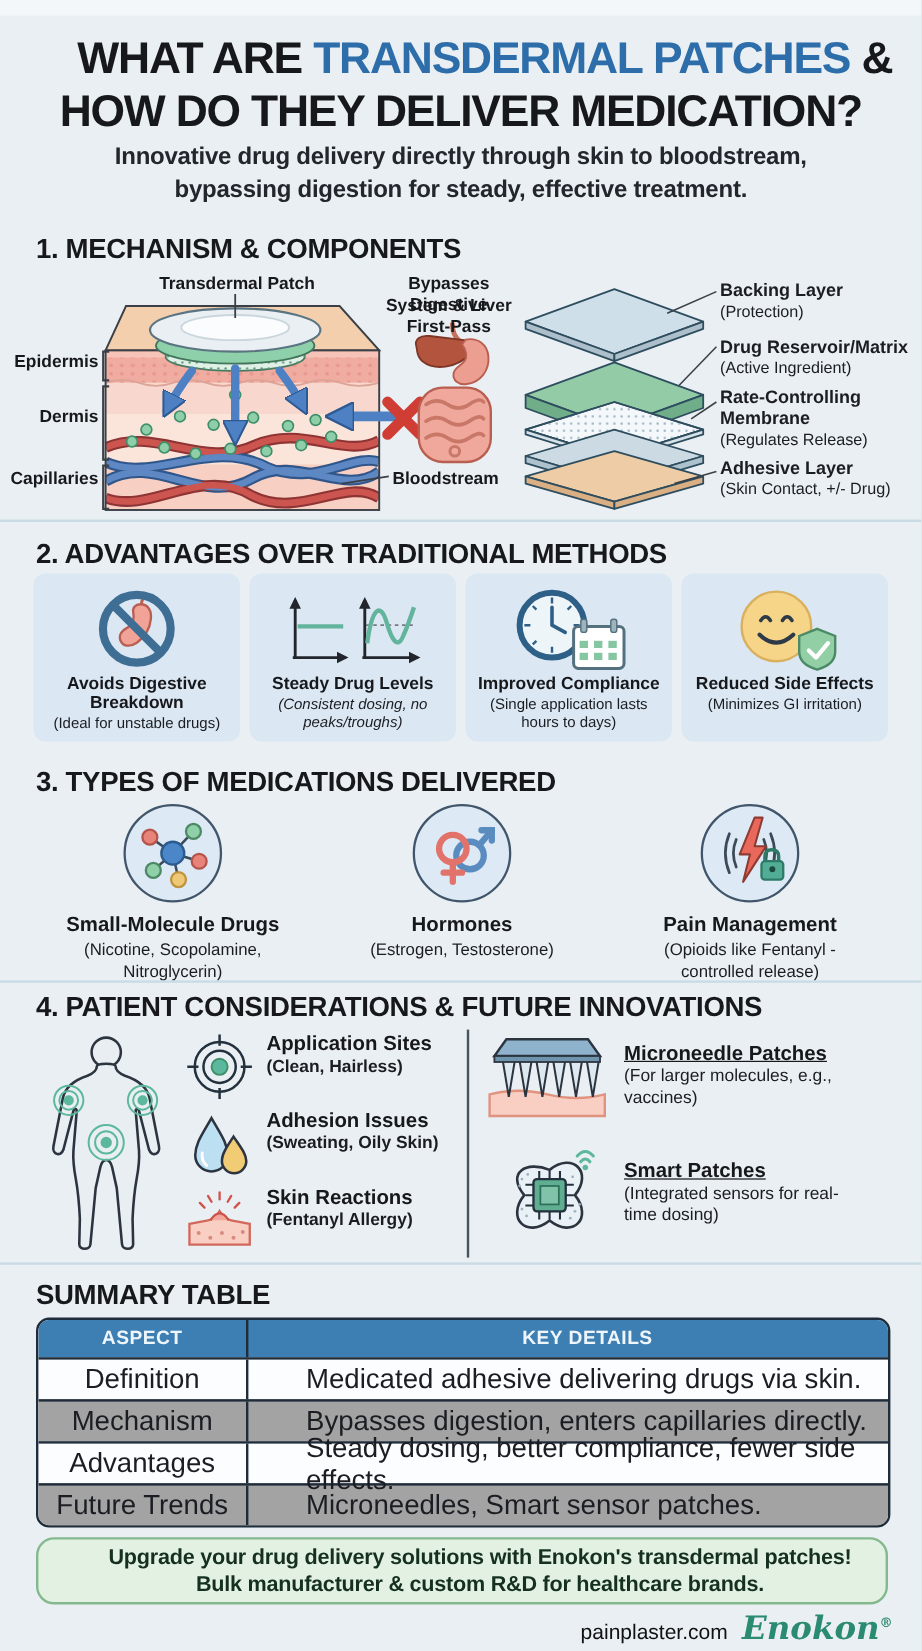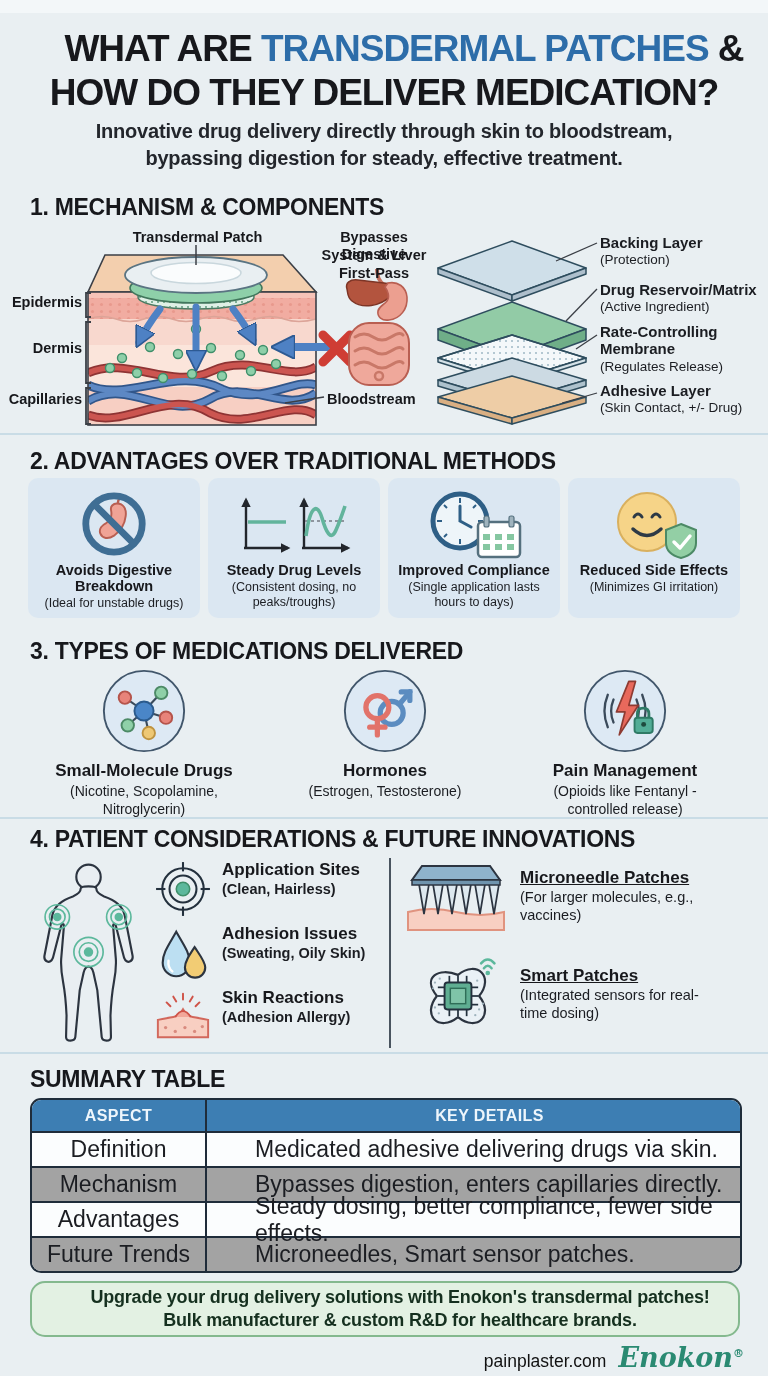--- a/index.html
+++ b/index.html
@@ -23,21 +23,21 @@
   .layerlab{left:600px;width:164px;}
   .layerlab .nm{font-size:15px;font-weight:bold;line-height:1.15;}
   .layerlab .ds{font-size:13.5px;font-weight:500;line-height:1.15;margin-top:1px;}
   
   .cards{top:478px;left:28px;width:712px;display:flex;gap:8px;}
   .card{flex:1;height:140px;background:#dbe7f2;border-radius:10px;padding-top:8px;box-sizing:border-box;
         display:flex;flex-direction:column;align-items:center;}
   .card .ic{height:76px;display:flex;align-items:center;justify-content:center;}
   .card .ti{font-size:14.5px;font-weight:bold;text-align:center;line-height:1.12;color:#17181c;width:170px;}
   .card .su{font-size:12.5px;font-weight:500;text-align:center;line-height:1.15;margin-top:2px;}
-  .card:nth-child(2) .su{width:132px;}
+  .card:nth-child(2) .su{width:132px;font-style:italic;}
   .card:nth-child(3) .su{width:162px;}
   .card:nth-child(4) .su{width:160px;}
   
   .med{width:220px;display:flex;flex-direction:column;align-items:center;}
   .med .ti{font-size:17px;font-weight:bold;margin-top:7px;color:#17181c;}
   .med .su{font-size:14px;font-weight:500;text-align:center;line-height:1.25;width:185px;margin-top:2px;}
   
   .vdiv{left:389px;top:858px;width:2px;height:190px;background:#49545f;}
   .prow{display:flex;align-items:flex-start;gap:10px;}
   .prow .tx .ti{font-size:17px;font-weight:bold;color:#17181c;line-height:1.15;}
@@ -429,21 +429,21 @@
       <g fill="#d98a7e">
         <circle cx="12" cy="40" r="1.7"></circle>
           <circle cx="22" cy="44" r="1.7"></circle>
           <circle cx="32" cy="40" r="1.7"></circle>
         <circle cx="42" cy="44" r="1.7"></circle>
           <circle cx="50" cy="39" r="1.7"></circle>
       </g>
     </svg>
     <div class="tx">
       <div class="ti">Skin Reactions</div>
-      <div class="su">(Adhesion Allergy)</div>
+      <div class="su">(Fentanyl Allergy)</div>
     </div>
   </div>
 
   <div class="abs vdiv"></div>
 
   <svg class="abs" style="top:862px;left:406px;" width="100" height="72" viewBox="0 0 100 72">
     <path d="M2,50 Q25,44 50,50 Q75,56 98,50 L98,68 L2,68 Z" fill="#f8cfc2" stroke="#e0937f" stroke-width="2"></path>
     <g stroke="#2c3440" stroke-width="1.7" fill="#dde8ef">
       <polygon points="13,22 23,22 18,52"></polygon>
         <polygon points="27,22 37,22 32,52"></polygon>

